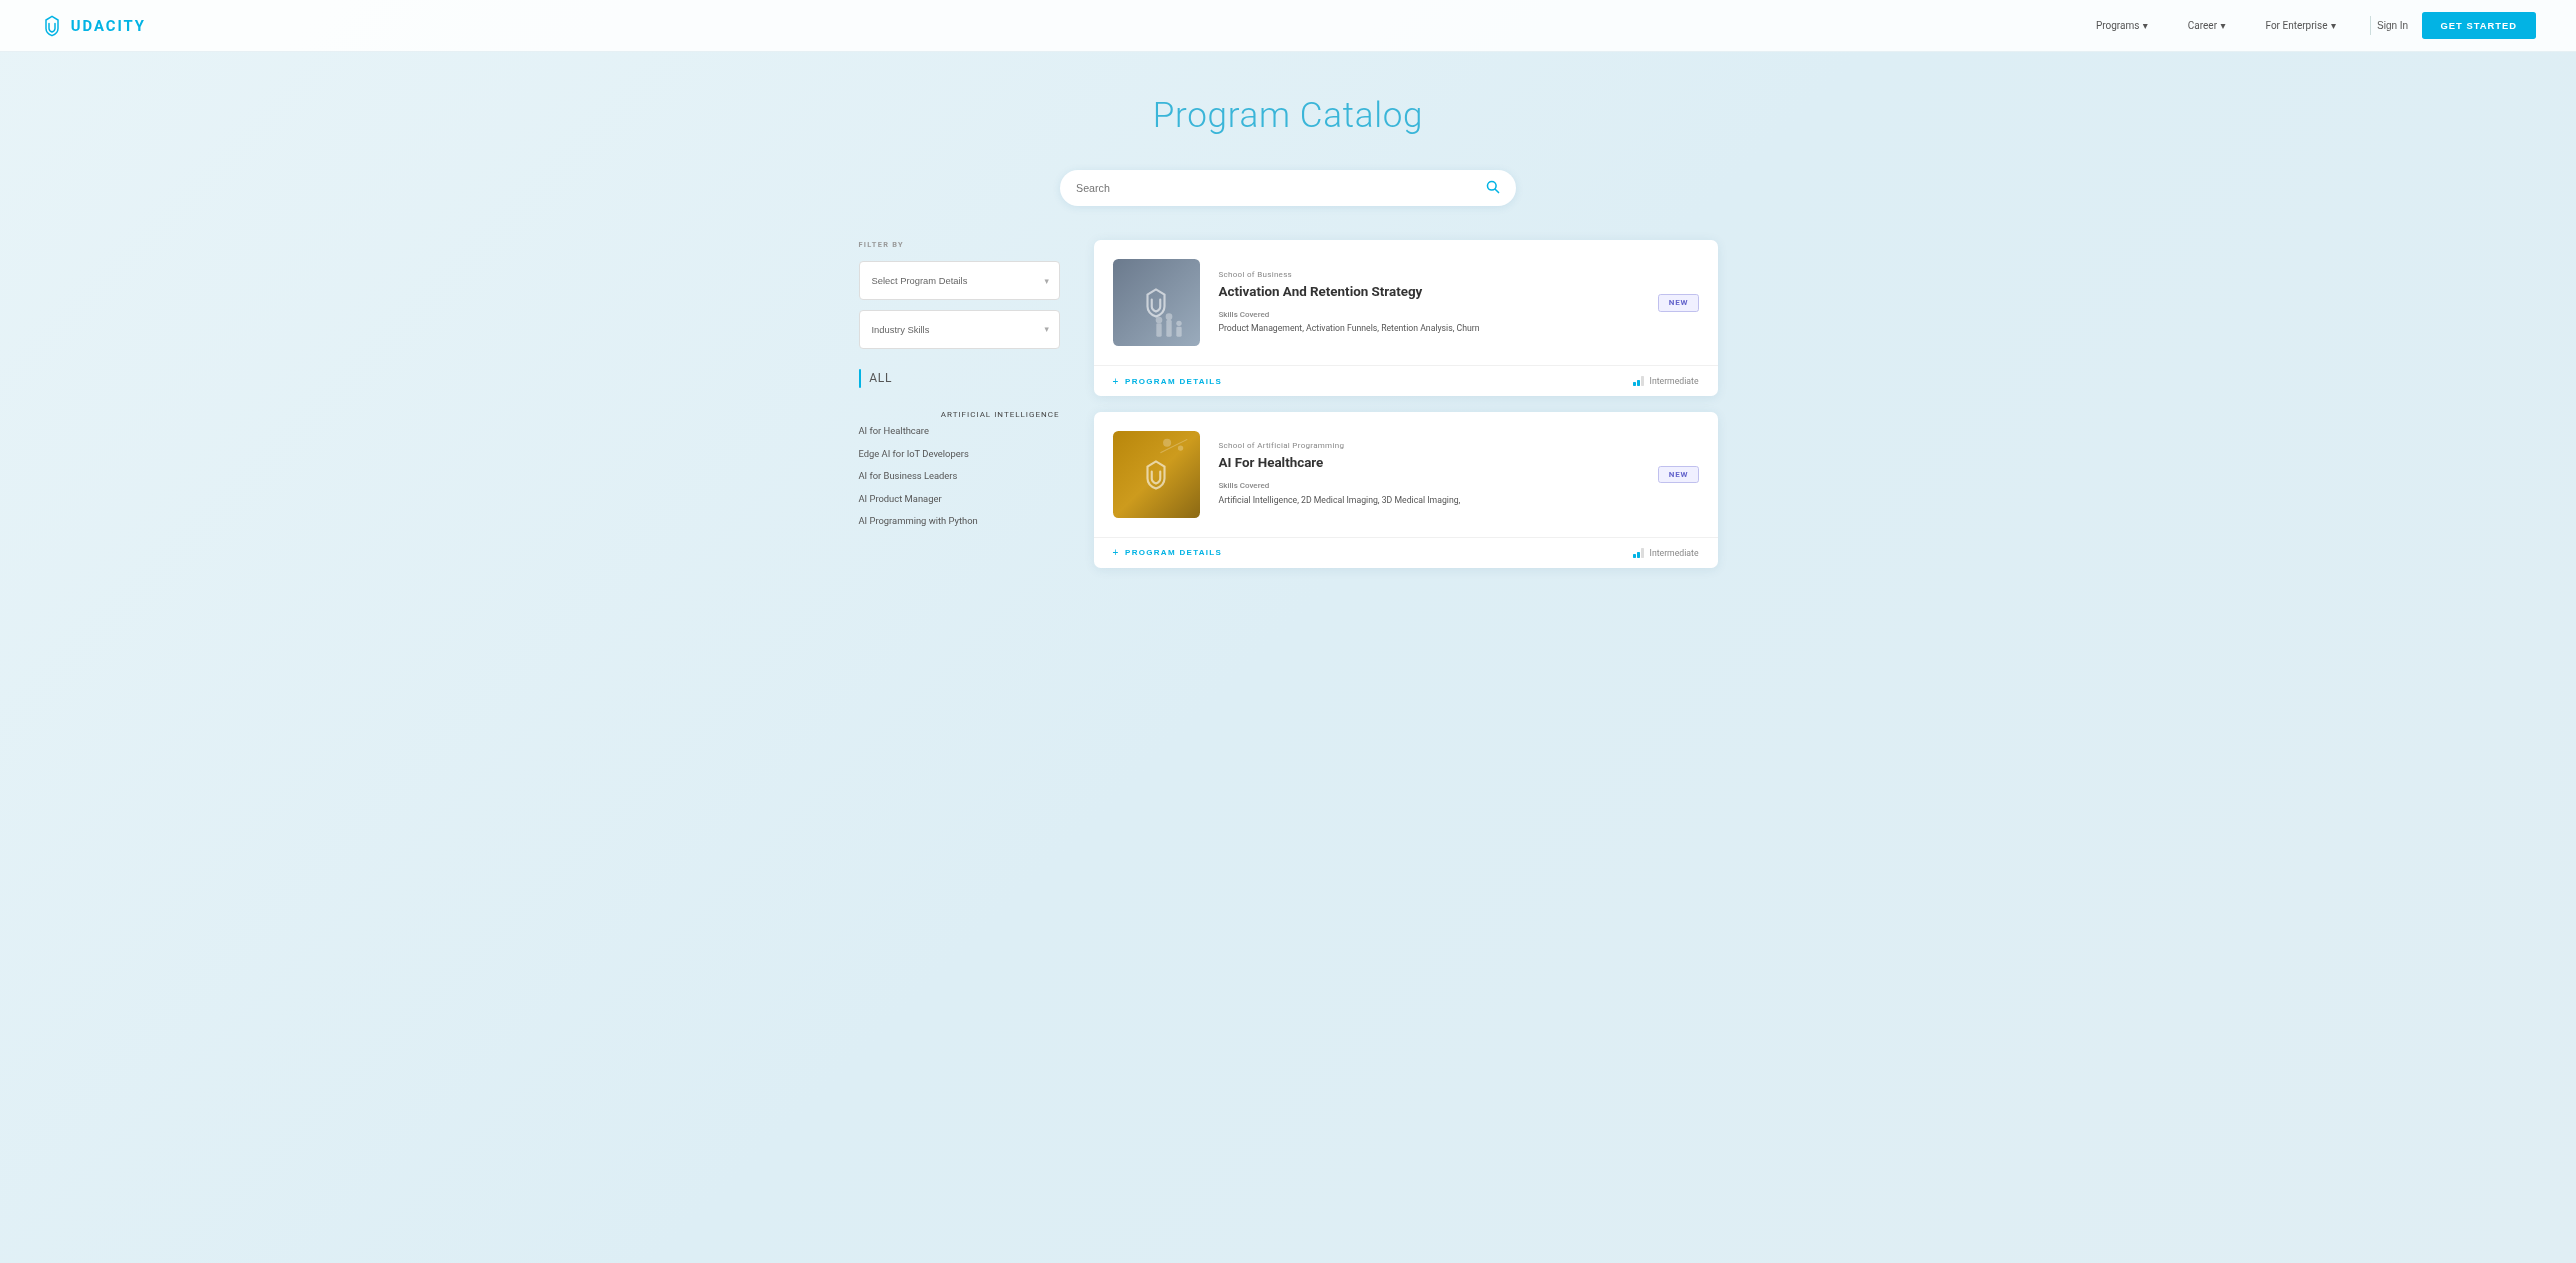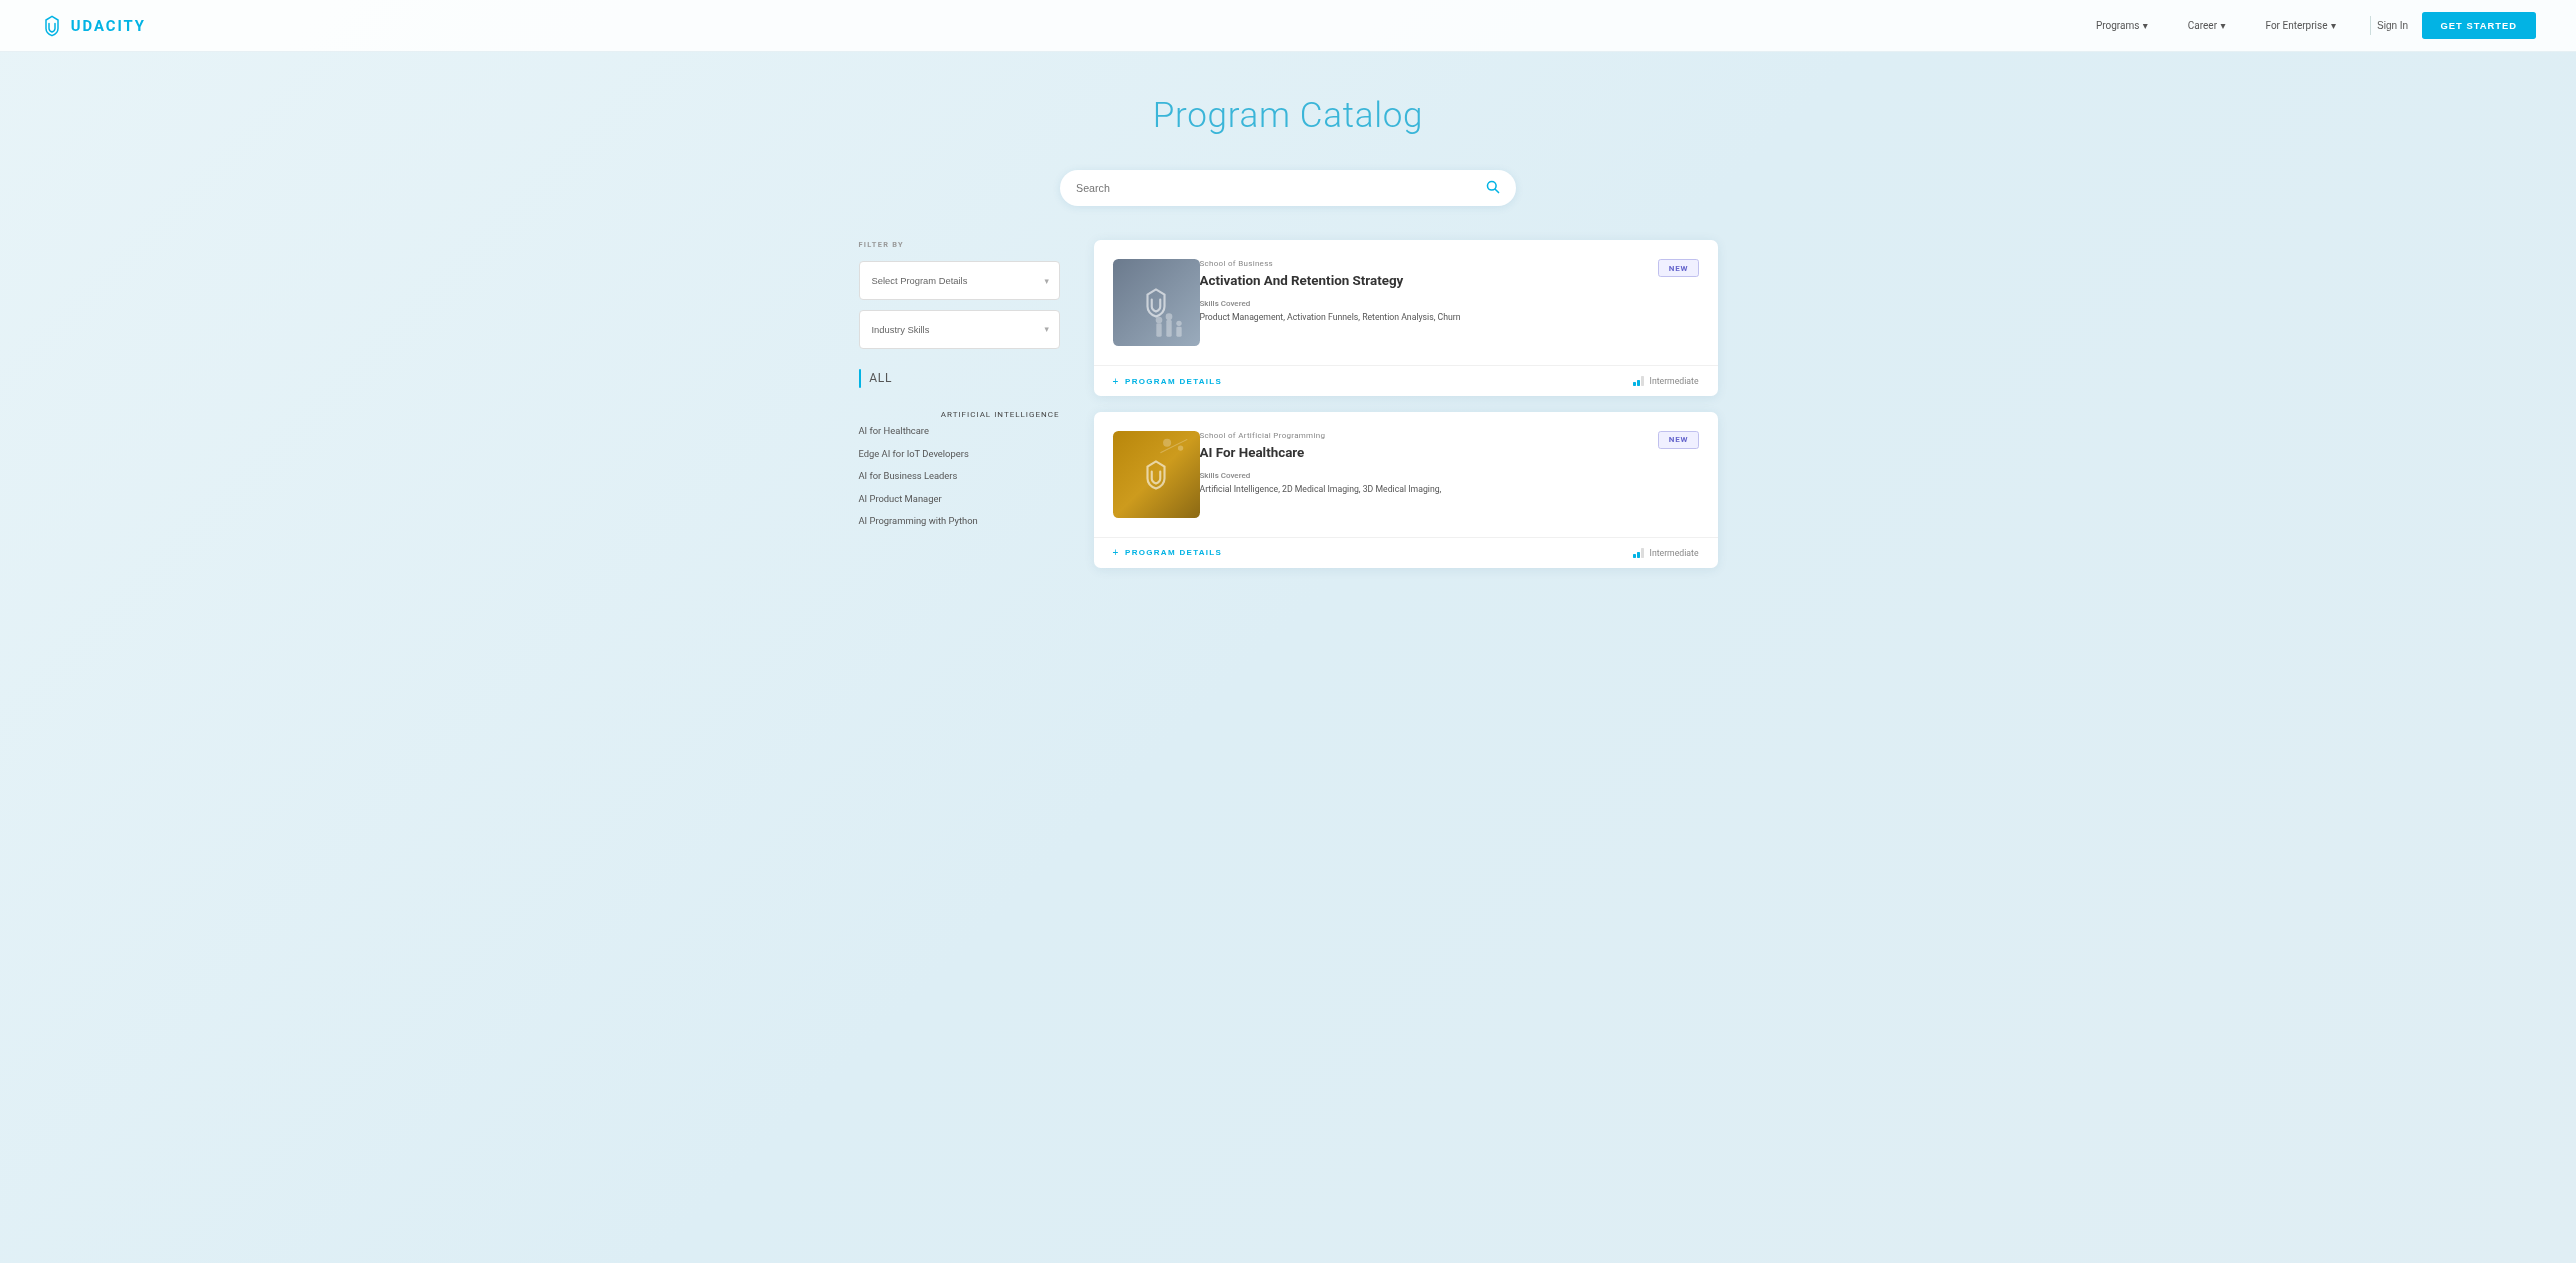--- a/index.html
+++ b/index.html
@@ -217,22 +217,23 @@
     }
     .program-card {
       background: #fff;
       border-radius: 6.7px;
       box-shadow: 0 1.3px 10.7px rgba(0,80,120,0.08);
       margin-bottom: 16px;
       overflow: hidden;
     }
     .card-inner {
       display: flex;
-      align-items: flex-start;
+      align-items: center;
       padding: 19px;
+      gap: 19px;
     }
     .card-thumbnail {
       width: 87px;
       height: 87px;
       border-radius: 5.4px;
       flex-shrink: 0;
       display: flex;
       align-items: center;
       justify-content: center;
       position: relative;

